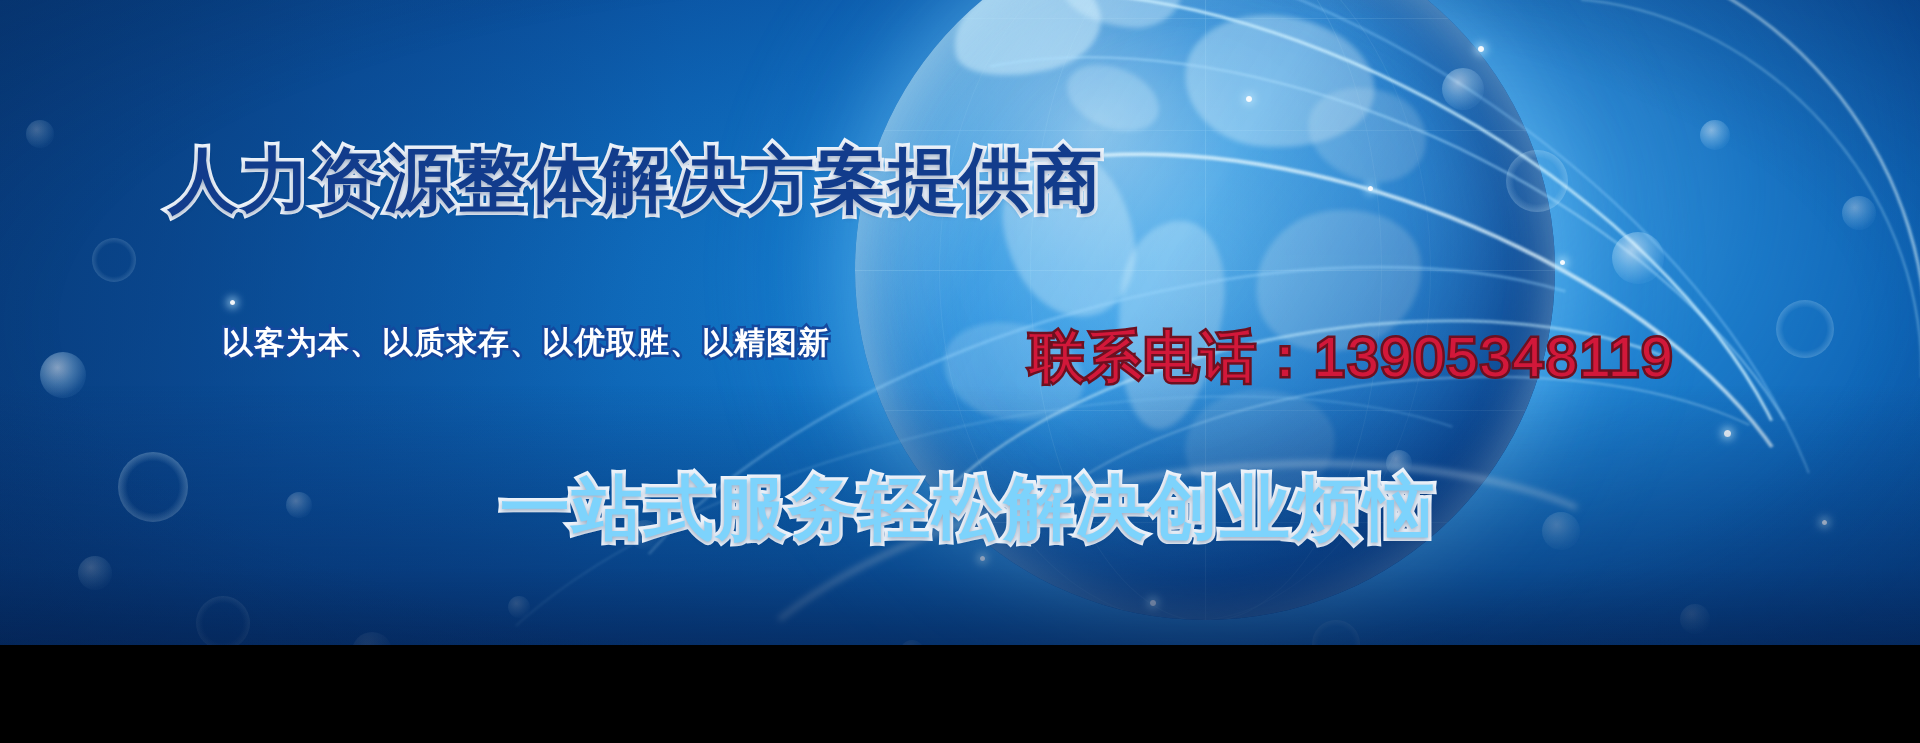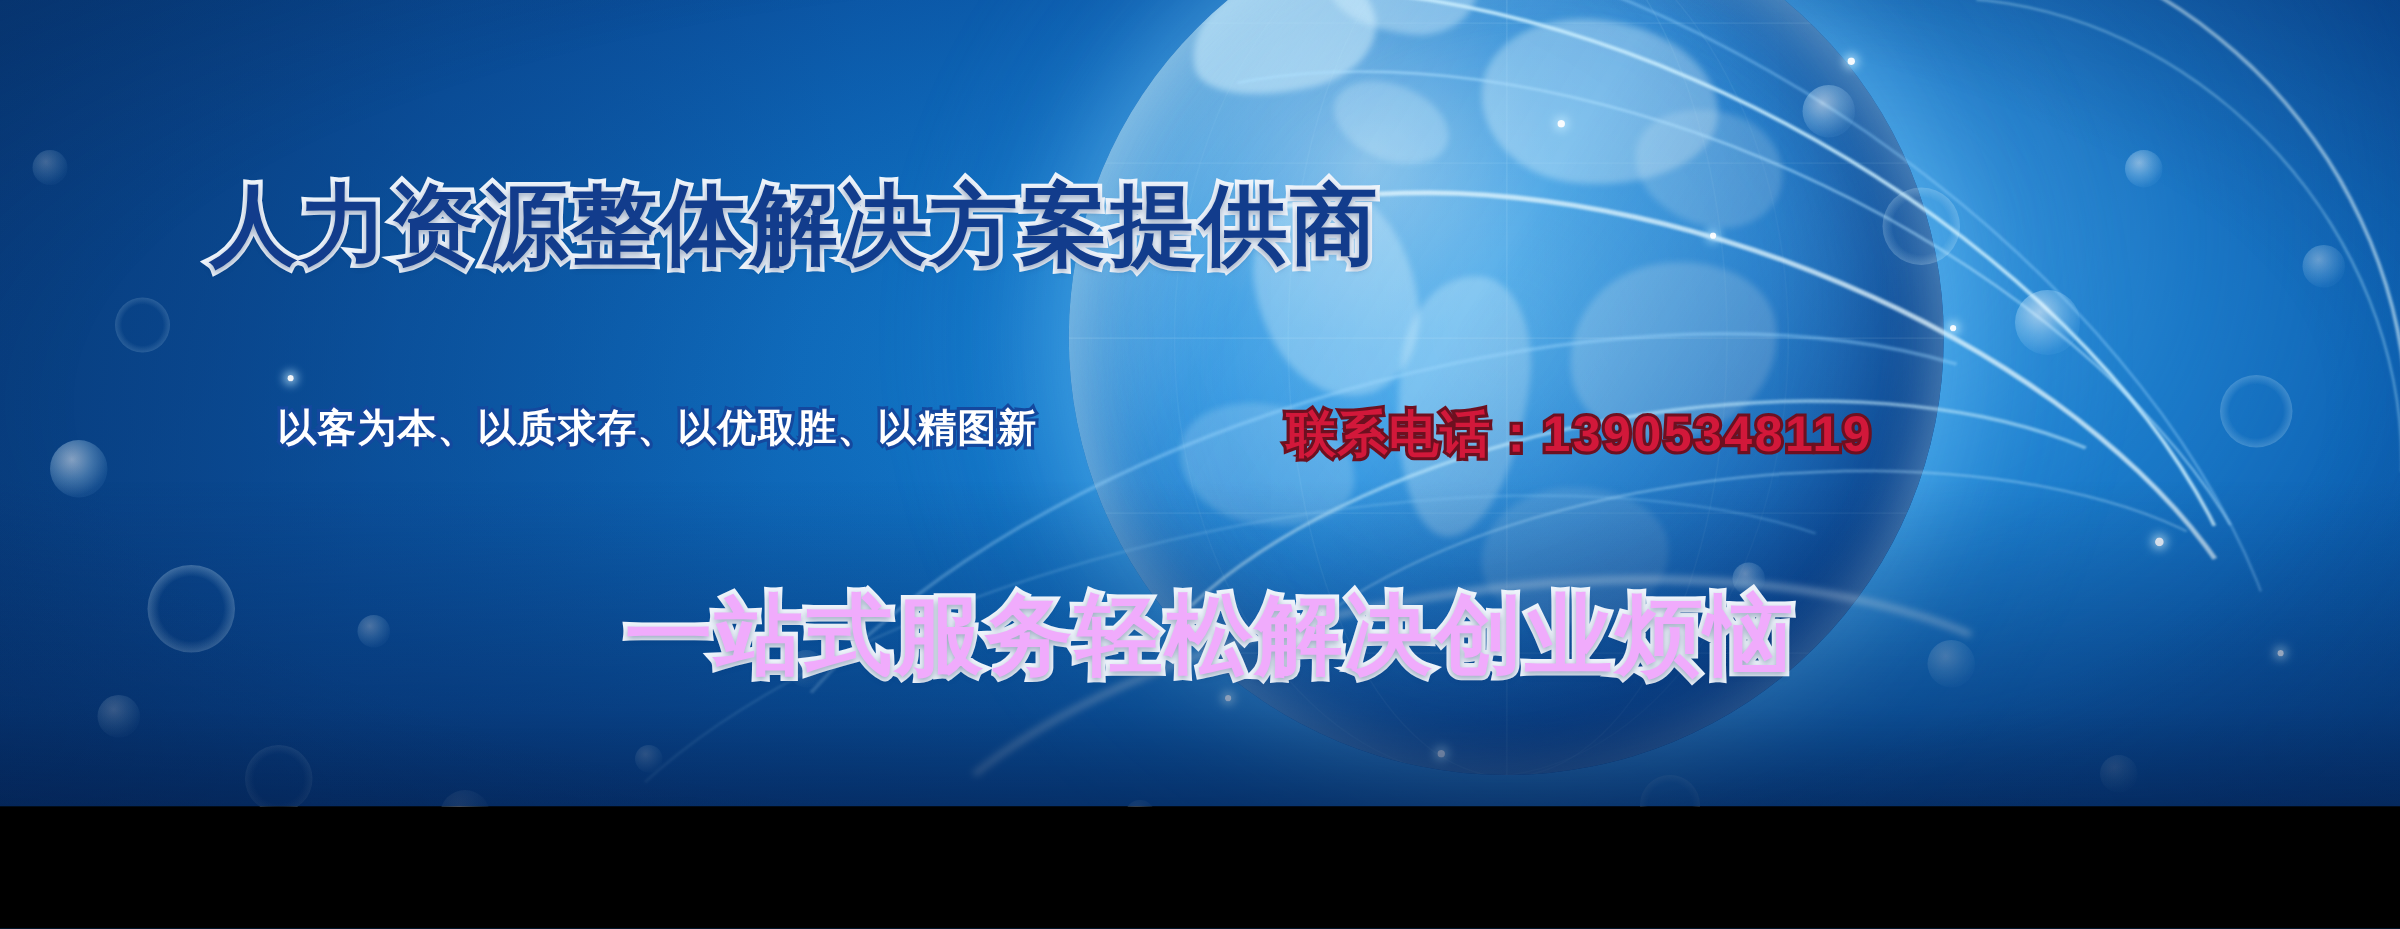--- a/index.html
+++ b/index.html
@@ -197,40 +197,40 @@
     letter-spacing: 1px;
     color: #ffffff;
     -webkit-text-stroke: 5px #14489e;
     paint-order: stroke fill;
     white-space: nowrap;
   }
   .contact {
     position: absolute;
     left: 1029px;
     top: 320px;
-    font-size: 40px;
-    font-weight: bold;
+    font-size: 56px;
+    font-weight: normal;
     letter-spacing: 1px;
     white-space: nowrap;
     color: #d2183a;
     -webkit-text-stroke: 5px #6d1020;
     paint-order: stroke fill;
   }
   .contact .num {
     font-family: "Liberation Sans", "DejaVu Sans", sans-serif;
     letter-spacing: 2px;
   }
   .tagline {
     position: absolute;
     left: 500px;
     top: 462px;
     font-size: 70px;
     font-weight: bold;
     letter-spacing: 2px;
-    color: #f0abfc;
+    color: #7dd3fc;
     -webkit-text-stroke: 7px #eef4fb;
     paint-order: stroke fill;
     white-space: nowrap;
     text-shadow: 0 2px 5px rgba(4,34,85,0.35);
   }
 </style>
 </head>
 <body>
 
 <div id="banner">

